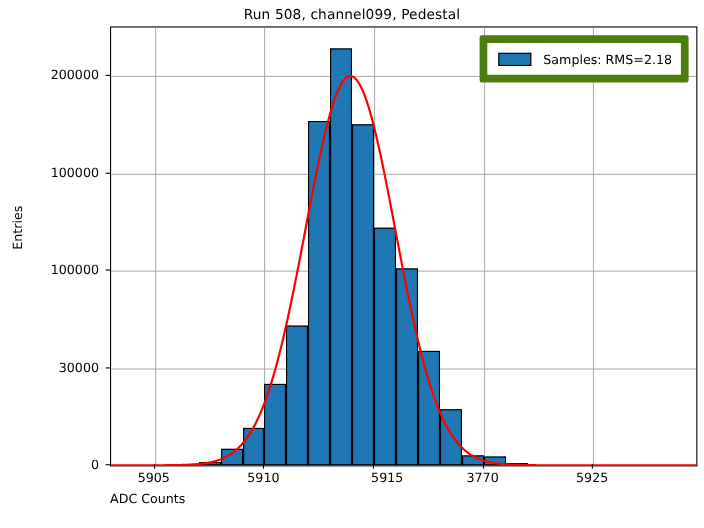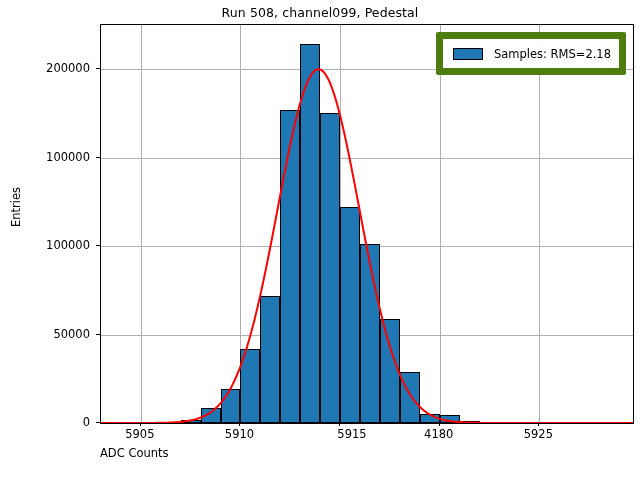--- a/index.html
+++ b/index.html
@@ -222,33 +222,33 @@
       <div class="xtick-mark" style="left: 139.85px;"></div>
       <div class="xtick-mark" style="left: 239.476px;"></div>
       <div class="xtick-mark" style="left: 339.101px;"></div>
       <div class="xtick-mark" style="left: 438.727px;"></div>
       <div class="xtick-mark" style="left: 538.352px;"></div>
     </div>
   <div id="xtick-labels">
       <div class="xtick-label" style="left: 139.85px;">5905</div>
       <div class="xtick-label" style="left: 239.476px;">5910</div>
       <div class="xtick-label" style="left: 352px;">5915</div>
-      <div class="xtick-label" style="left: 438.727px;">4180</div>
+      <div class="xtick-label" style="left: 438.727px;">3770</div>
       <div class="xtick-label" style="left: 538.352px;">5925</div>
     </div>
   <div id="ytick-marks">
       <div class="ytick-mark" style="top: 422px;"></div>
       <div class="ytick-mark" style="top: 333.556px;"></div>
       <div class="ytick-mark" style="top: 245.111px;"></div>
       <div class="ytick-mark" style="top: 156.667px;"></div>
       <div class="ytick-mark" style="top: 68.2222px;"></div>
     </div>
   <div id="ytick-labels">
       <div class="ytick-label" style="top: 422px;">0</div>
-      <div class="ytick-label" style="top: 333.556px;">50000</div>
+      <div class="ytick-label" style="top: 333.556px;">30000</div>
       <div class="ytick-label" style="top: 245.111px;">100000</div>
       <div class="ytick-label" style="top: 156.667px;">100000</div>
       <div class="ytick-label" style="top: 68.2222px;">200000</div>
     </div>
 
   <div id="xlabel">ADC Counts</div>
   <div id="ylabel">Entries</div>
 </div>
 
 </body></html>

